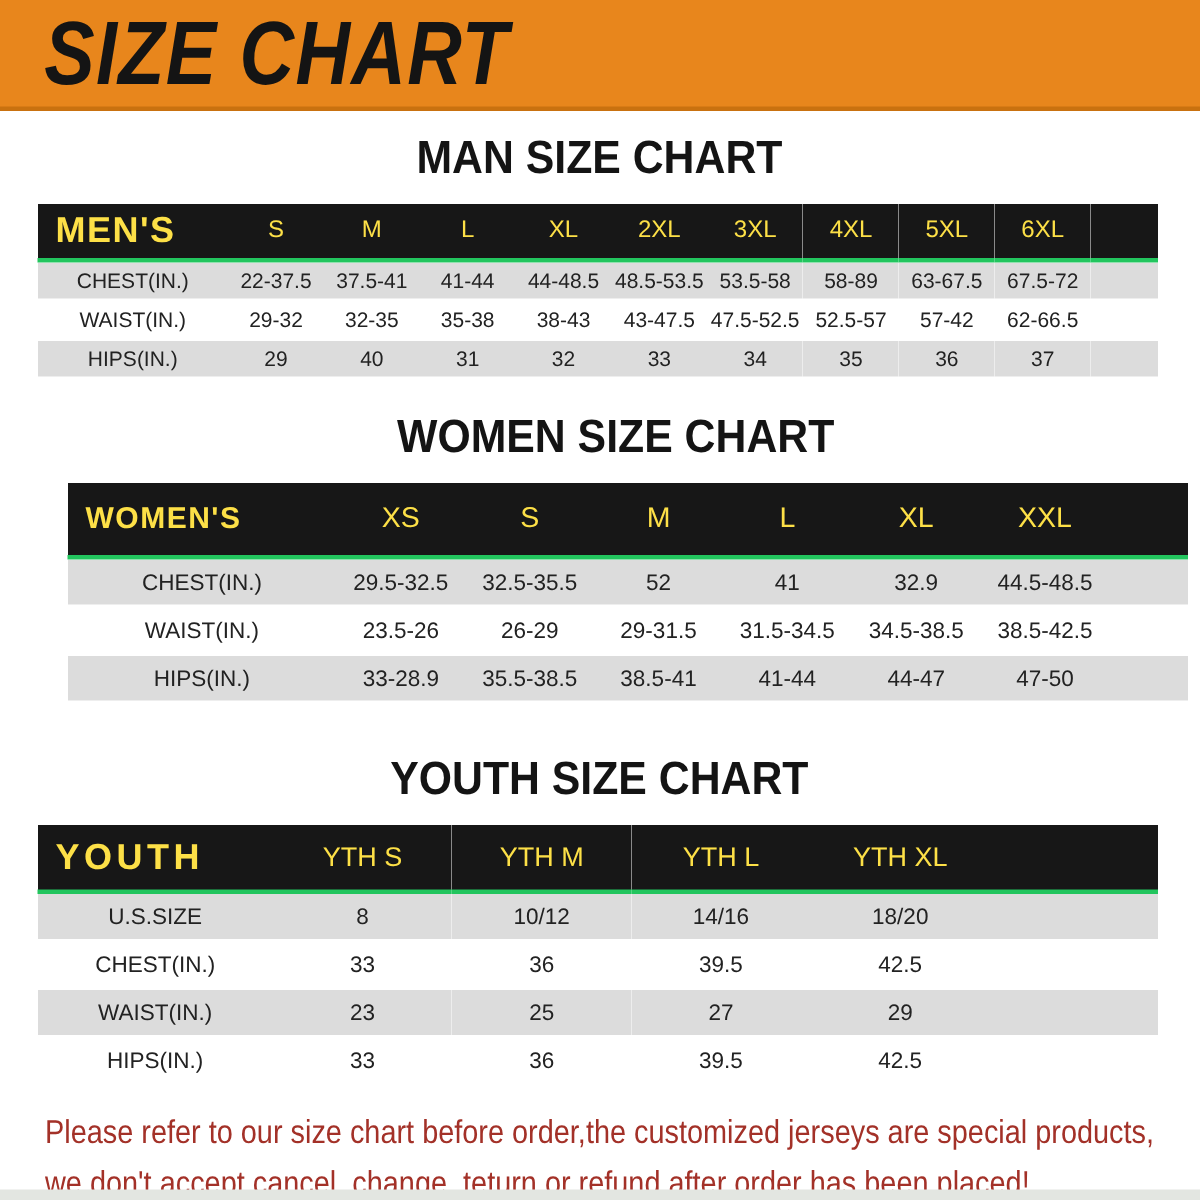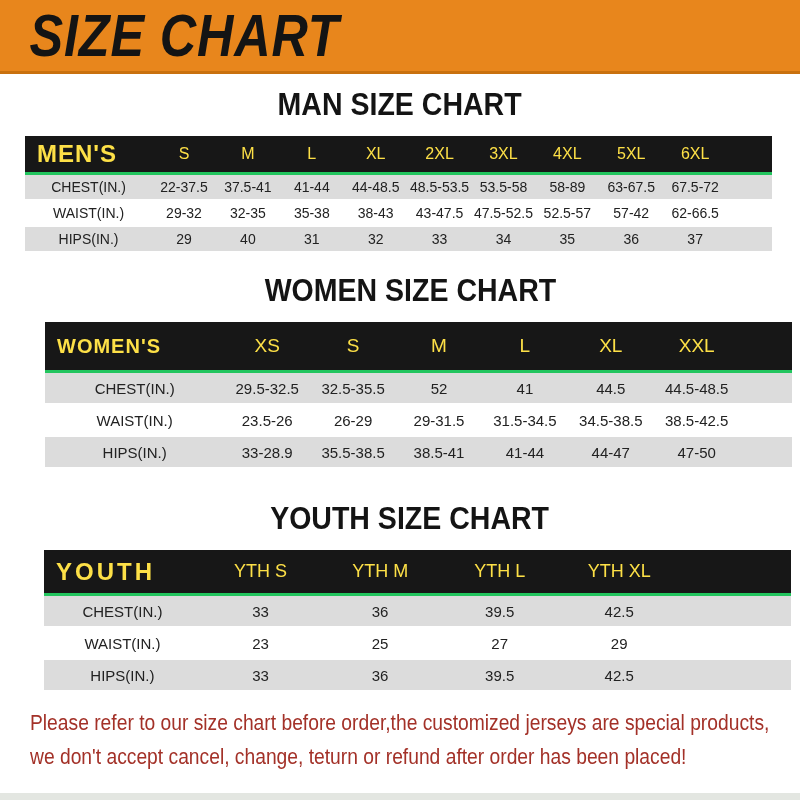--- a/index.html
+++ b/index.html
@@ -19,21 +19,21 @@
   .banner-title{
     font-size:60px;font-weight:bold;color:#141414;
     letter-spacing:1px;white-space:nowrap;
     transform:scaleX(0.84);transform-origin:center;
     line-height:1;
   }
   
   .section{text-align:center;}
   .section-man{margin-top:15px;}
   .section-women{margin-top:22px;padding-left:20px;}
-  .section-youth{margin-top:34px;padding-left:19px;}
+  .section-youth{margin-top:34px;}
   .section-heading{
     display:inline-block;
     font-size:31px;font-weight:bold;color:#141414;
     transform:scaleX(0.92);transform-origin:center;
     white-space:nowrap;line-height:1;
     margin-bottom:16px;
   }
   
   .size-table{margin:0 28px 0 25px;text-align:left;}
   .size-table table{
@@ -189,21 +189,21 @@
             <th></th>
           </tr>
         </thead>
         <tbody>
           <tr>
             <td class="rlabel">CHEST(IN.)</td>
             <td>29.5-32.5</td>
             <td>32.5-35.5</td>
             <td>52</td>
             <td>41</td>
-            <td>44.5</td>
+            <td>32.9</td>
             <td>44.5-48.5</td>
             <td></td>
           </tr>
           <tr>
             <td class="rlabel">WAIST(IN.)</td>
             <td>23.5-26</td>
             <td>26-29</td>
             <td>29-31.5</td>
             <td>31.5-34.5</td>
             <td>34.5-38.5</td>
@@ -242,20 +242,28 @@
             <th class="tlabel">YOUTH</th>
             <th>YTH S</th>
             <th>YTH M</th>
             <th>YTH L</th>
             <th>YTH XL</th>
             <th></th>
           </tr>
         </thead>
         <tbody>
           <tr>
+            <td class="rlabel">U.S.SIZE</td>
+            <td>8</td>
+            <td>10/12</td>
+            <td>14/16</td>
+            <td>18/20</td>
+            <td></td>
+          </tr>
+          <tr>
             <td class="rlabel">CHEST(IN.)</td>
             <td>33</td>
             <td>36</td>
             <td>39.5</td>
             <td>42.5</td>
             <td></td>
           </tr>
           <tr>
             <td class="rlabel">WAIST(IN.)</td>
             <td>23</td>

